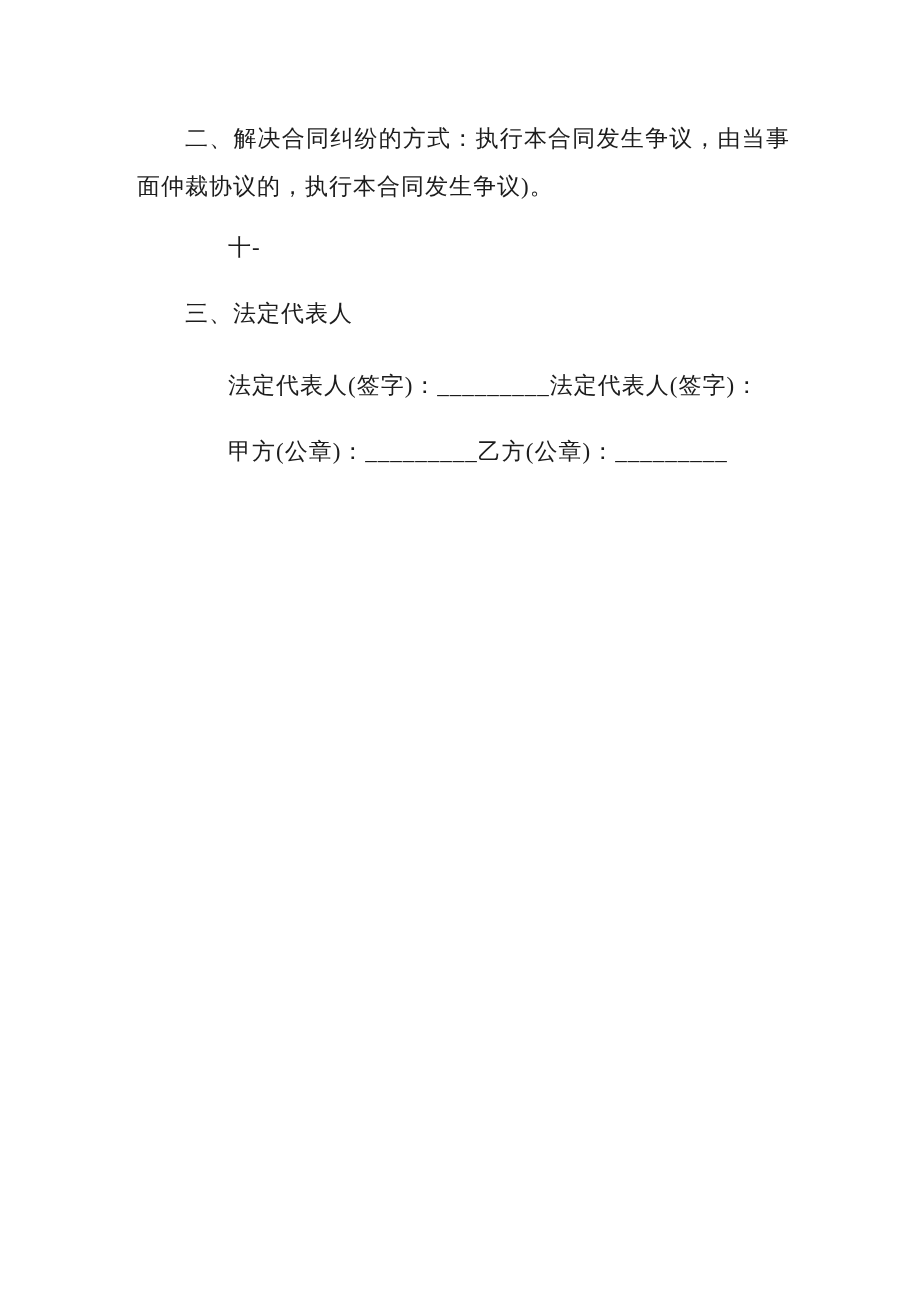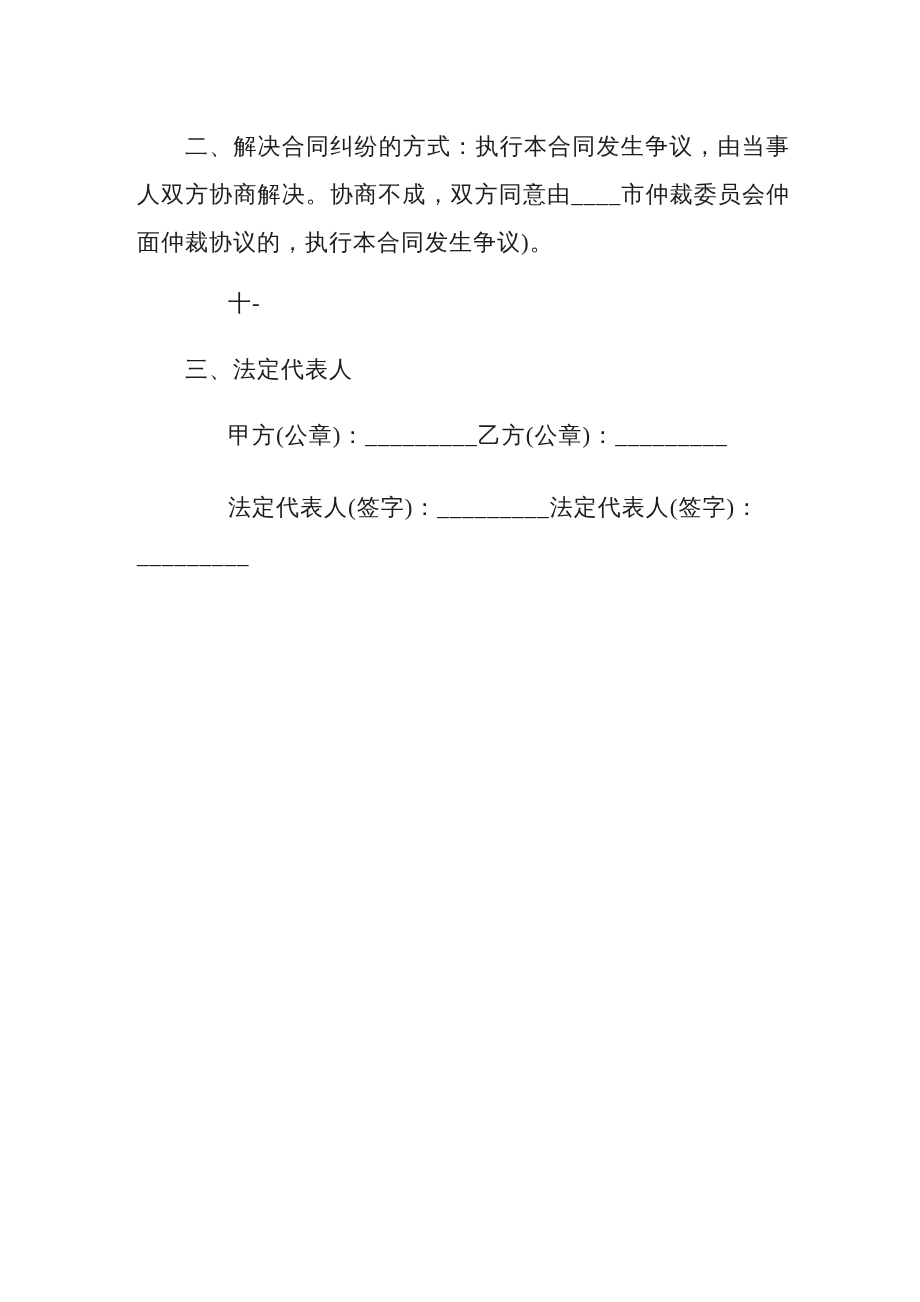--- a/index.html
+++ b/index.html
@@ -12,21 +12,21 @@
     width: 920px;
     height: 1302px;
     background: #ffffff;
     overflow: hidden;
     font-family: "Liberation Serif", "DejaVu Serif", serif;
     color: #1c1c1c;
   }
   .textblock {
     position: absolute;
     left: 137px;
-    top: 123px;
+    top: 115px;
     width: 653px;
     font-size: 23px;
     line-height: 48px;
     letter-spacing: 1px;
   }
   .jline {
     text-align: justify;
     text-align-last: justify;
     white-space: nowrap;
   }
@@ -58,27 +58,25 @@
     margin-top: 15px;
   }
 </style>
 </head>
 <body>
 
 <div class="page">
   <div class="textblock">
 
     <div class="jline first">二、解决合同纠纷的方式：执行本合同发生争议，由当事</div>
-    <div class="jline">人双方协商解决。协商不成，双方同意由____市仲裁委员会仲</div>
     <div class="plain">面仲裁协议的，执行本合同发生争议)。</div>
 
     <div class="plain indent4 stray">十-</div>
 
     <div class="plain indent2 heading3">三、法定代表人</div>
 
+    <div class="plain indent4 repline">法定代表人(签字)：_________法定代表人(签字)：</div>
+
     <div class="plain indent4 sealline">甲方(公章)：_________乙方(公章)：_________</div>
-
-    <div class="plain indent4 repline">法定代表人(签字)：_________法定代表人(签字)：</div>
-    <div class="plain">_________</div>
 
 
   </div>
 </div>
 
 </body></html>

